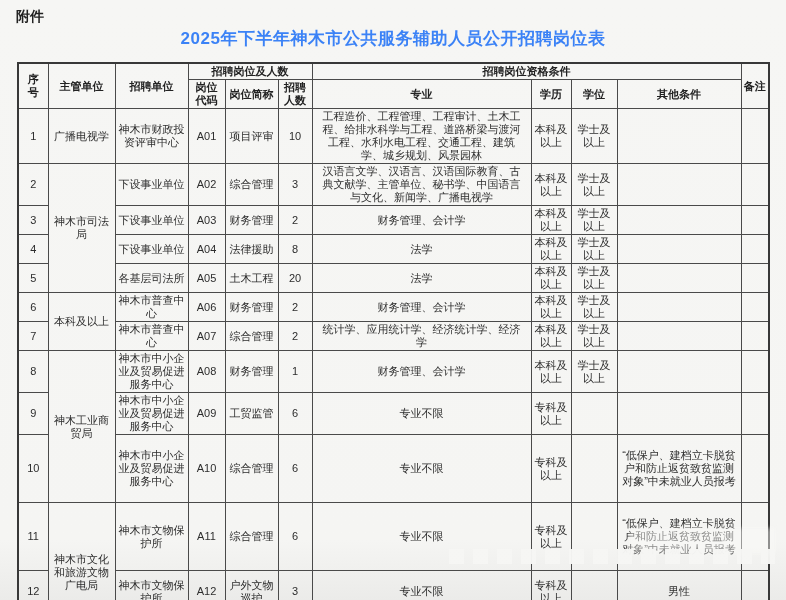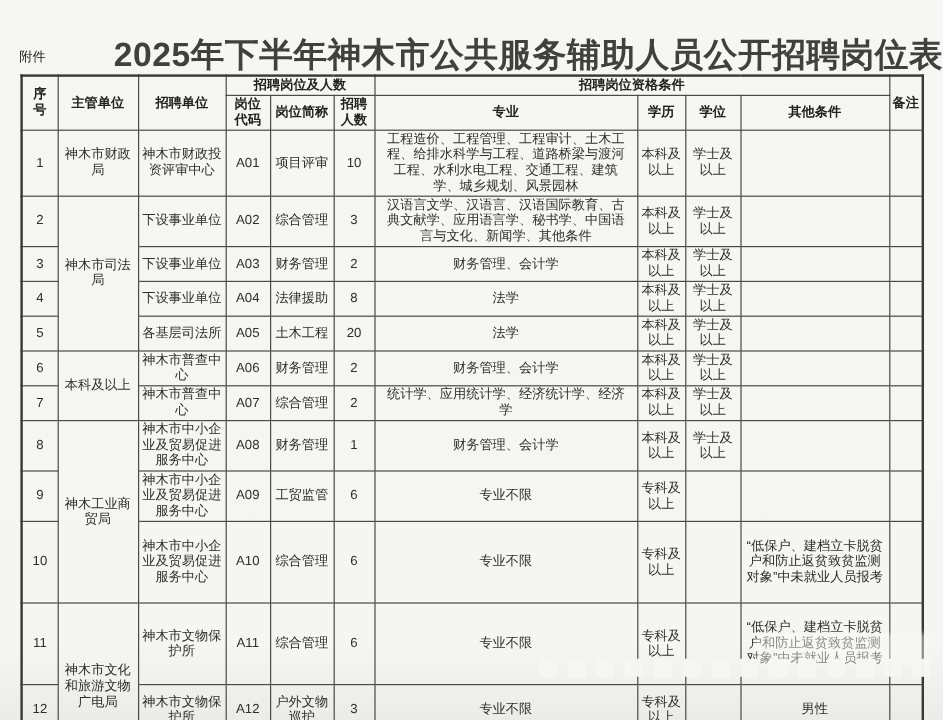--- a/index.html
+++ b/index.html
@@ -5,25 +5,25 @@
   html,body{margin:0;padding:0;}
   body{
     width:786px;height:600px;overflow:hidden;position:relative;
     background:linear-gradient(180deg,#f6f6f4 0%,#f5f5f3 90%,#ebebe9 100%);
     font-family:"Liberation Sans","DejaVu Sans",sans-serif;
     color:#2d2d2d;
     -webkit-font-smoothing:antialiased;
   }
   .attachment{
     position:absolute;left:16px;top:8px;
-    font-size:11px;font-weight:normal;color:#222;margin-top:32px;
+    font-size:14px;font-weight:bold;color:#222;
   }
   .doc-title{
     position:absolute;left:0;top:27px;width:100%;
-    text-align:right;font-size:28px;font-weight:bold;color:#404040;
+    text-align:center;font-size:17px;font-weight:bold;color:#3b82f6;
     letter-spacing:0.5px;
   }
   table.recruit{
     position:absolute;left:17px;top:62px;width:751px;
     border-collapse:collapse;table-layout:fixed;
     border:2px solid #383838;
   }
   .recruit th,.recruit td{
     border:1px solid #4a4a4a;
     font-size:11px;line-height:13px;
@@ -102,39 +102,39 @@
       <th>招聘人数</th>
       <th>专业</th>
       <th>学历</th>
       <th>学位</th>
       <th>其他条件</th>
     </tr>
   </thead>
   <tbody>
     <tr>
       <td>1</td>
-      <td>神木市财政局</td>
+      <td>广播电视学</td>
       <td>神木市财政投资评审中心</td>
       <td>A01</td>
       <td>项目评审</td>
       <td>10</td>
       <td class="major">工程造价、工程管理、工程审计、土木工程、给排水科学与工程、道路桥梁与渡河工程、水利水电工程、交通工程、建筑学、城乡规划、风景园林</td>
       <td>本科及以上</td>
       <td>学士及以上</td>
       <td class="other"></td>
       <td></td>
     </tr>
     <tr>
       <td>2</td>
       <td rowspan="4">神木市司法局</td>
       <td>下设事业单位</td>
       <td>A02</td>
       <td>综合管理</td>
       <td>3</td>
-      <td class="major">汉语言文学、汉语言、汉语国际教育、古典文献学、应用语言学、秘书学、中国语言与文化、新闻学、其他条件</td>
+      <td class="major">汉语言文学、汉语言、汉语国际教育、古典文献学、主管单位、秘书学、中国语言与文化、新闻学、广播电视学</td>
       <td>本科及以上</td>
       <td>学士及以上</td>
       <td class="other"></td>
       <td></td>
     </tr>
     <tr>
       <td>3</td>
       <td>下设事业单位</td>
       <td>A03</td>
       <td>财务管理</td>

